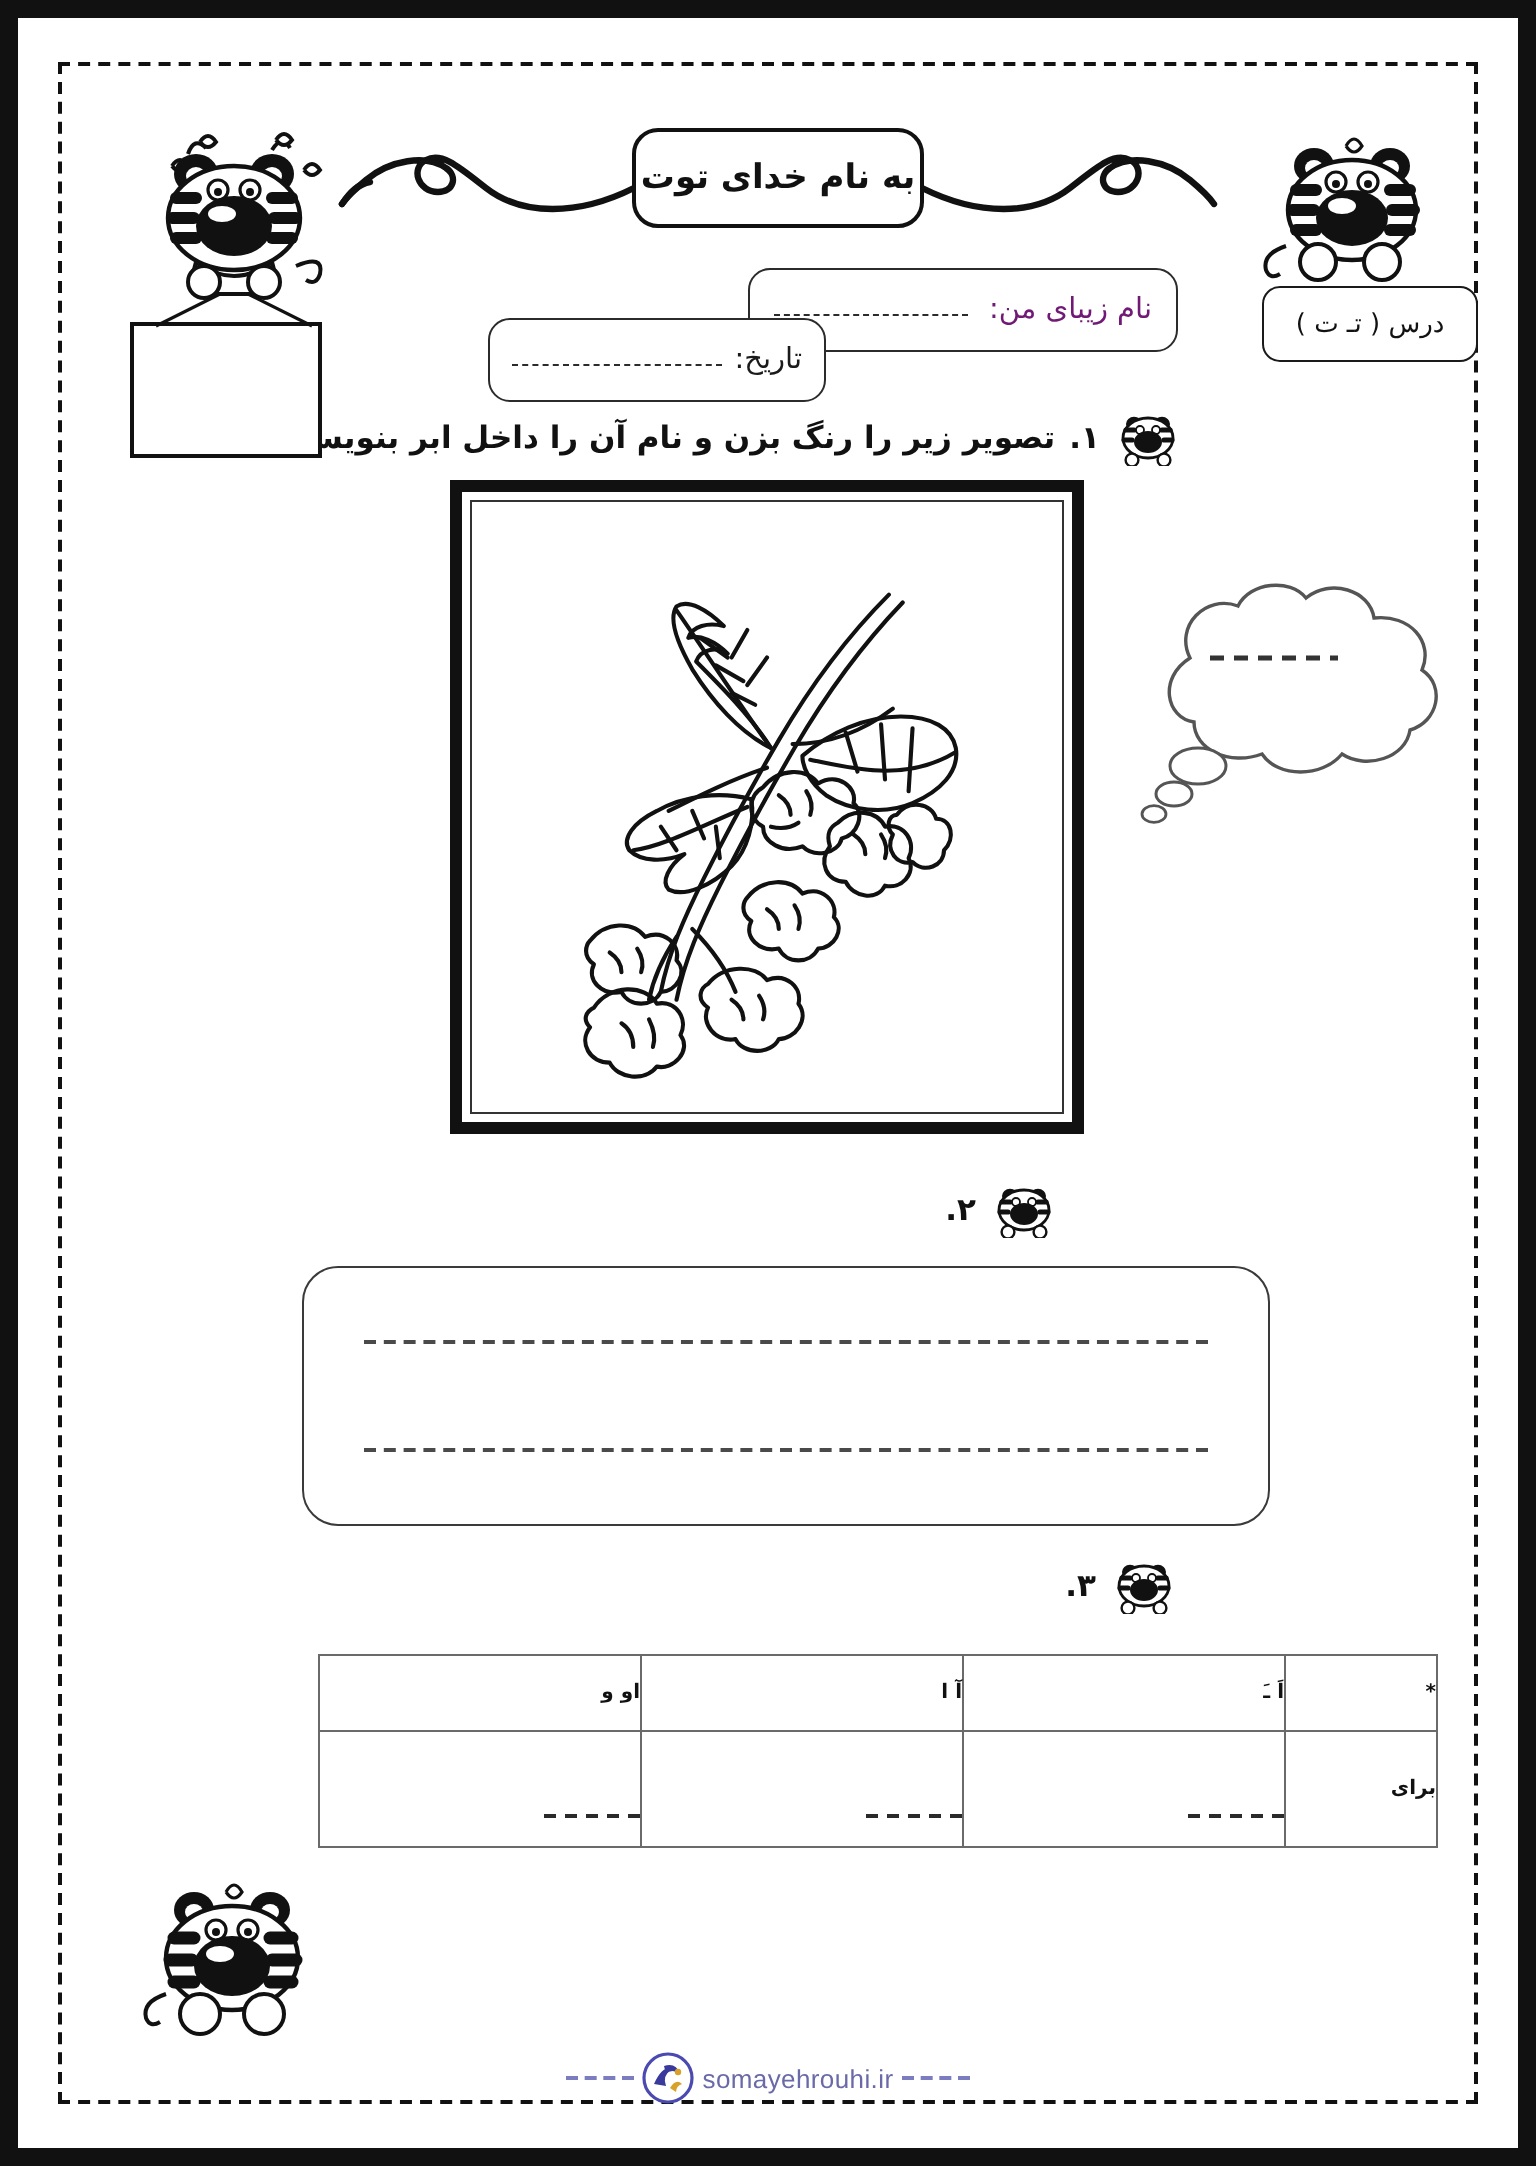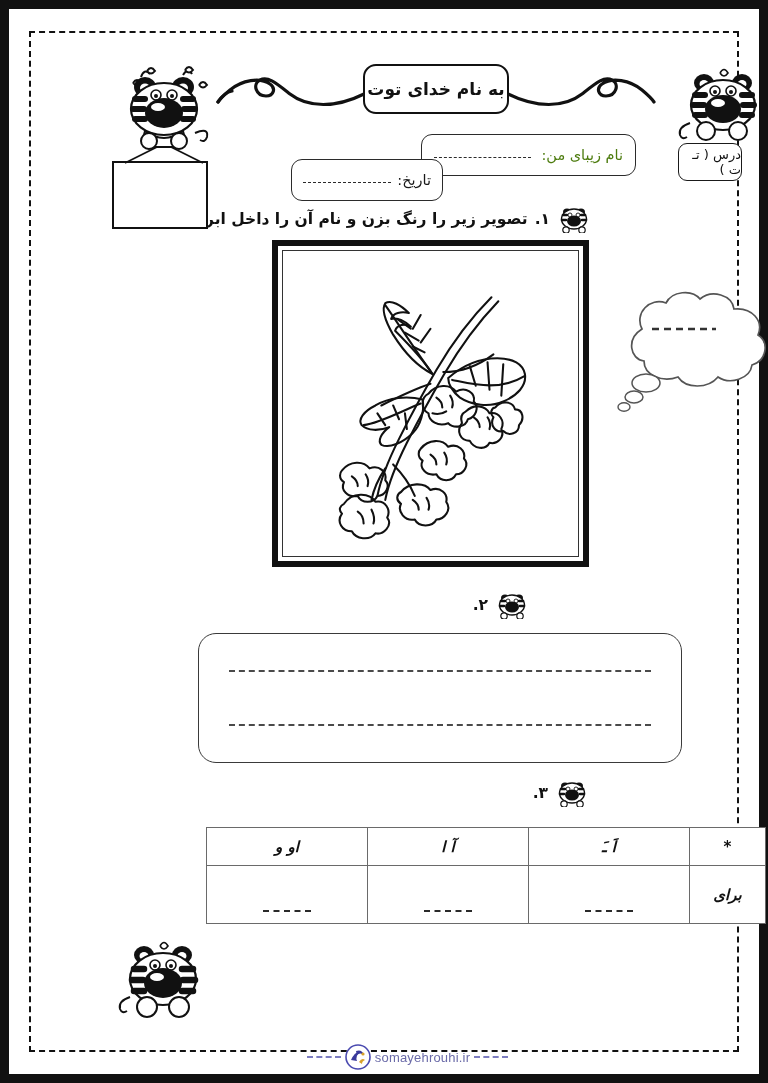--- a/index.html
+++ b/index.html
@@ -29,21 +29,20 @@
   .dashed-border {
     position: absolute;
     left: 20px; top: 22px; right: 20px; bottom: 22px;
     border: 2.5px dashed #111111;
     pointer-events: none;
   }
 
   .content {
     position: absolute;
     inset: 0;
-    margin-left: 47px;
   }
 
   
   .header-band {
     position: absolute;
     left: 160px; top: 55px;
     width: 440px; height: 52px;
   }
   .swirl-left, .swirl-right {
     position: absolute; top: 4px;
@@ -69,27 +68,27 @@
   .name-box {
     position: absolute;
     left: 365px; top: 125px;
     width: 215px; height: 42px;
     border: 1.6px solid #2b2b2b;
     border-radius: 11px;
     background: #fff;
     display: flex; align-items: center;
     padding: 0 12px;
     gap: 10px;
-    font-size: 14.5px; color: #4d7c0f;
+    font-size: 14.5px; color: #701a75;
     z-index: 2;
   }
   .date-box {
     position: absolute;
     left: 235px; top: 150px;
-    width: 152px; height: 42px;
+    width: 169px; height: 42px;
     border: 1.6px solid #2b2b2b;
     border-radius: 11px;
     background: #fff;
     display: flex; align-items: center;
     padding: 0 11px;
     gap: 6px;
     font-size: 14.5px; color: #1a1a1a;
     z-index: 3;
   }
   .fill-dash {
@@ -97,27 +96,28 @@
     border-top: 1.8px dashed #2b2b2b;
     height: 0;
     margin-top: 4px;
     min-width: 52px;
   }
 
   
   .lesson-box {
     position: absolute;
     left: 622px; top: 134px;
-    width: 64px; height: 38px;
+    width: 108px; height: 38px;
     border: 1.6px solid #1a1a1a;
     border-radius: 9px;
     background: #fff;
     display: flex; align-items: center; justify-content: center;
     font-size: 13px; color: #111;
     z-index: 4;
+    text-align: center;
   }
 
   
   .hang-sign {
     position: absolute;
     left: 56px; top: 152px;
     width: 96px; height: 68px;
     border: 2px solid #111;
     background: #fff;
     z-index: 2;
@@ -188,45 +188,44 @@
   .combine-table {
     position: absolute;
     left: 150px; top: 818px;
     width: 560px;
     border-collapse: collapse;
     background: #fff;
     direction: rtl;
   }
   .combine-table td, .combine-table th {
     border: 1.3px solid #6a6a6a;
-    text-align: center;
-    font-size: 15px;
+    text-align: right;
+    font-size: 10px;
     color: #111;
     font-weight: 700;
     padding: 0;
-    font-style: italic;
   }
   .combine-table thead th { height: 38px; }
   .combine-table tbody td { height: 58px; vertical-align: middle; }
   .col-label { width: 76px; }
   .cell-dash {
     display: inline-block;
     width: 48px;
     border-top: 2.4px dashed #2a2a2a;
     height: 0;
     position: relative;
     top: 12px;
   }
   .hdr-star { font-size: 17px; }
 
   
   .footer {
     position: absolute;
     left: 0; right: 0;
-    bottom: 4px;
+    bottom: 22px;
     display: flex;
     align-items: center;
     justify-content: center;
     gap: 4px;
     direction: ltr;
   }
   .footer .dash-l, .footer .dash-r {
     width: 34px;
     border-top: 2px dashed #7c7cc0;
     height: 0;

